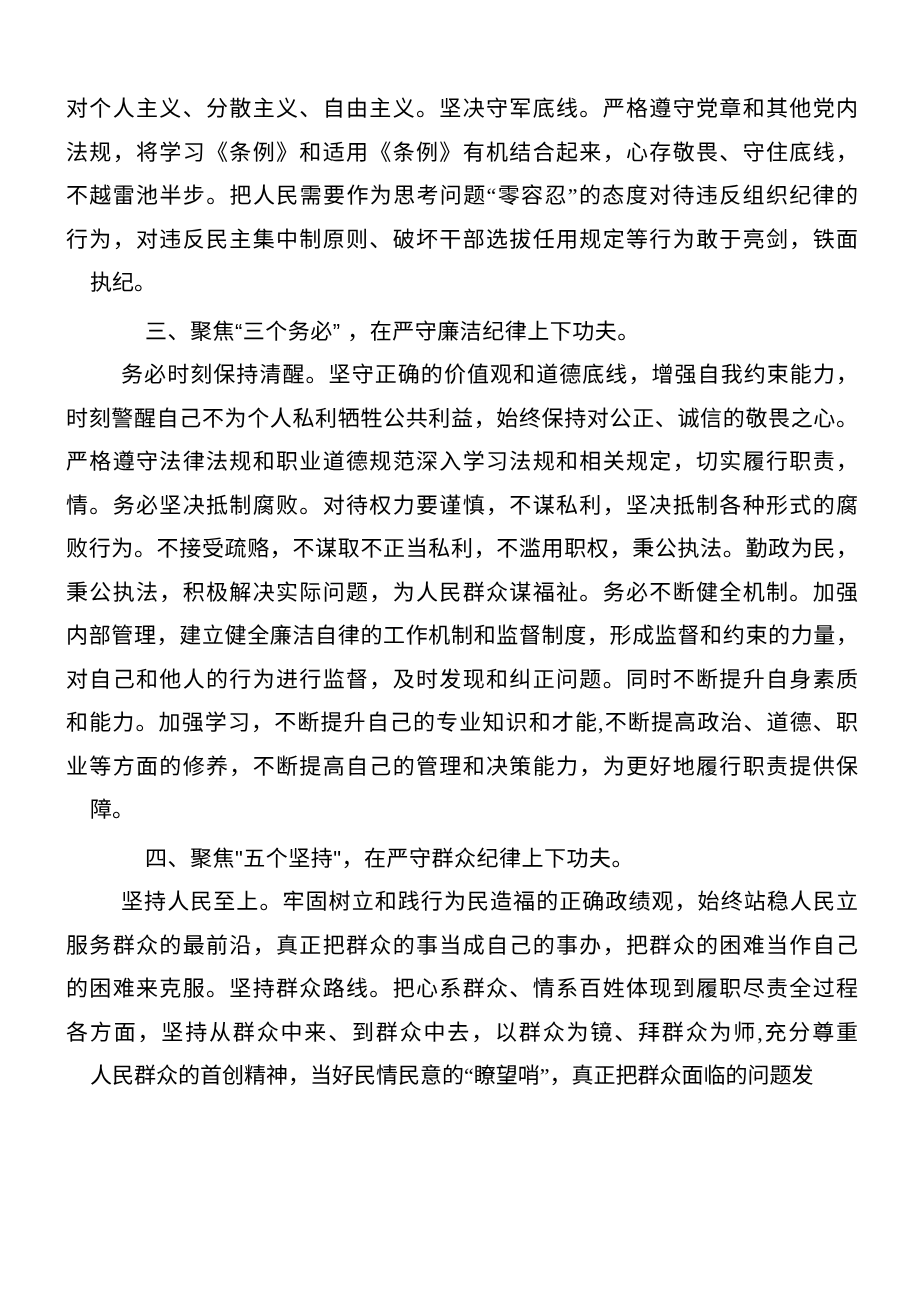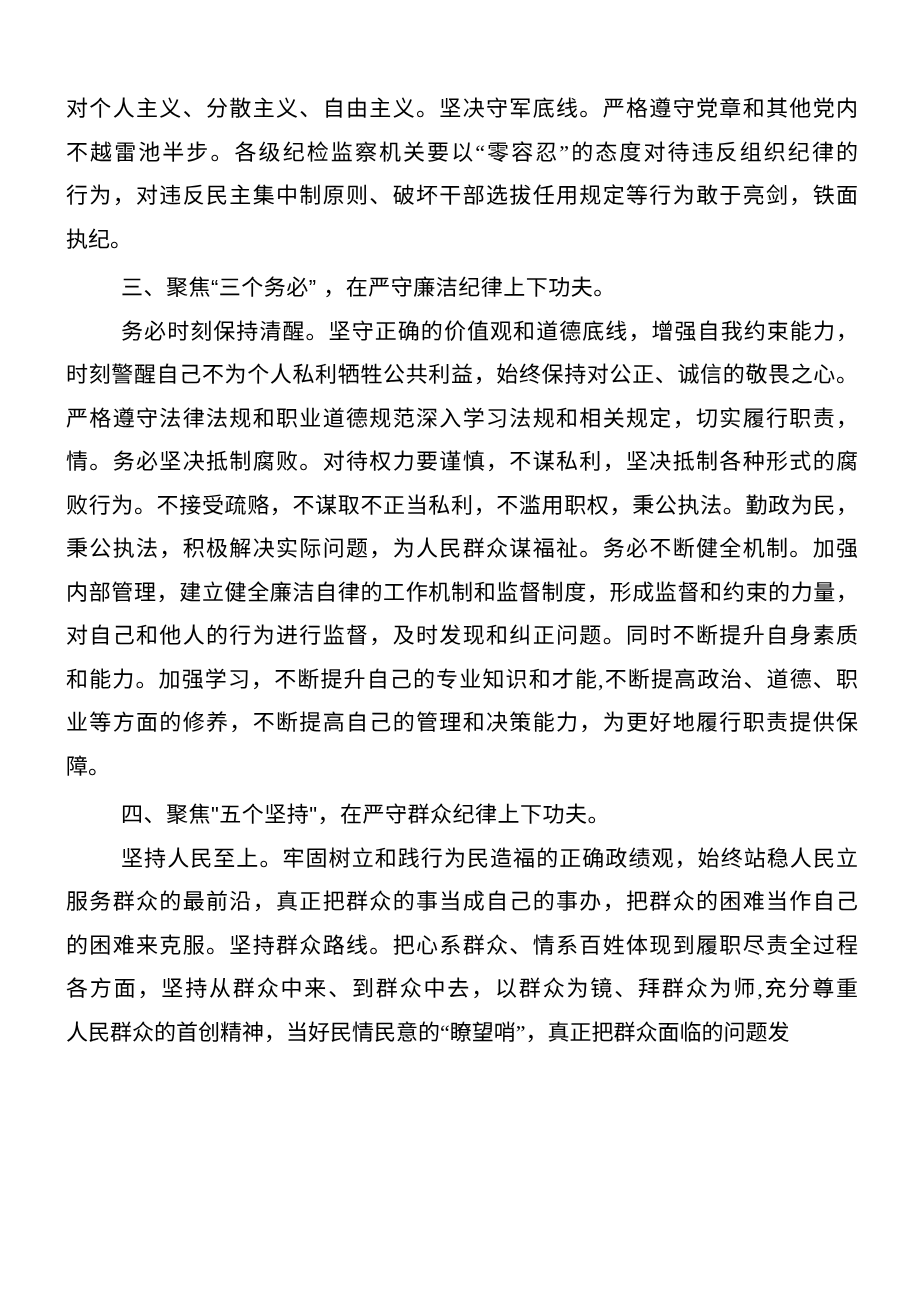--- a/index.html
+++ b/index.html
@@ -44,30 +44,32 @@
     font-family: "Liberation Sans", sans-serif;
     font-weight: 400;
     text-align-last: left;
     letter-spacing: 0.5px;
   }
   .line.first-indent {
     padding-left: 55px;
   }
   .line.last {
     text-align-last: left;
+    margin-left: 24px;
   }
 </style>
 </head>
 <body>
 
 <div class="page">
   <div class="content" id="doc-content">
       <div class="block paragraph">
         <div class="line">对个人主义、分散主义、自由主义。坚决守军底线。严格遵守党章和其他党内</div>
-        <div class="line">不越雷池半步。各级纪检监察机关要以“零容忍”的态度对待违反组织纪律的</div>
+        <div class="line">法规，将学习《条例》和适用《条例》有机结合起来，心存敬畏、守住底线，</div>
+        <div class="line">不越雷池半步。把人民需要作为思考问题“零容忍”的态度对待违反组织纪律的</div>
         <div class="line">行为，对违反民主集中制原则、破坏干部选拔任用规定等行为敢于亮剑，铁面</div>
         <div class="line last">执纪。</div>
       </div>
       <div class="block heading">
         <div class="line first-indent last">三、聚焦“三个务必” ，在严守廉洁纪律上下功夫。</div>
       </div>
       <div class="block paragraph">
         <div class="line first-indent">务必时刻保持清醒。坚守正确的价值观和道德底线，增强自我约束能力，</div>
         <div class="line">时刻警醒自己不为个人私利牺牲公共利益，始终保持对公正、诚信的敬畏之心。</div>
         <div class="line">严格遵守法律法规和职业道德规范深入学习法规和相关规定，切实履行职责，</div>

